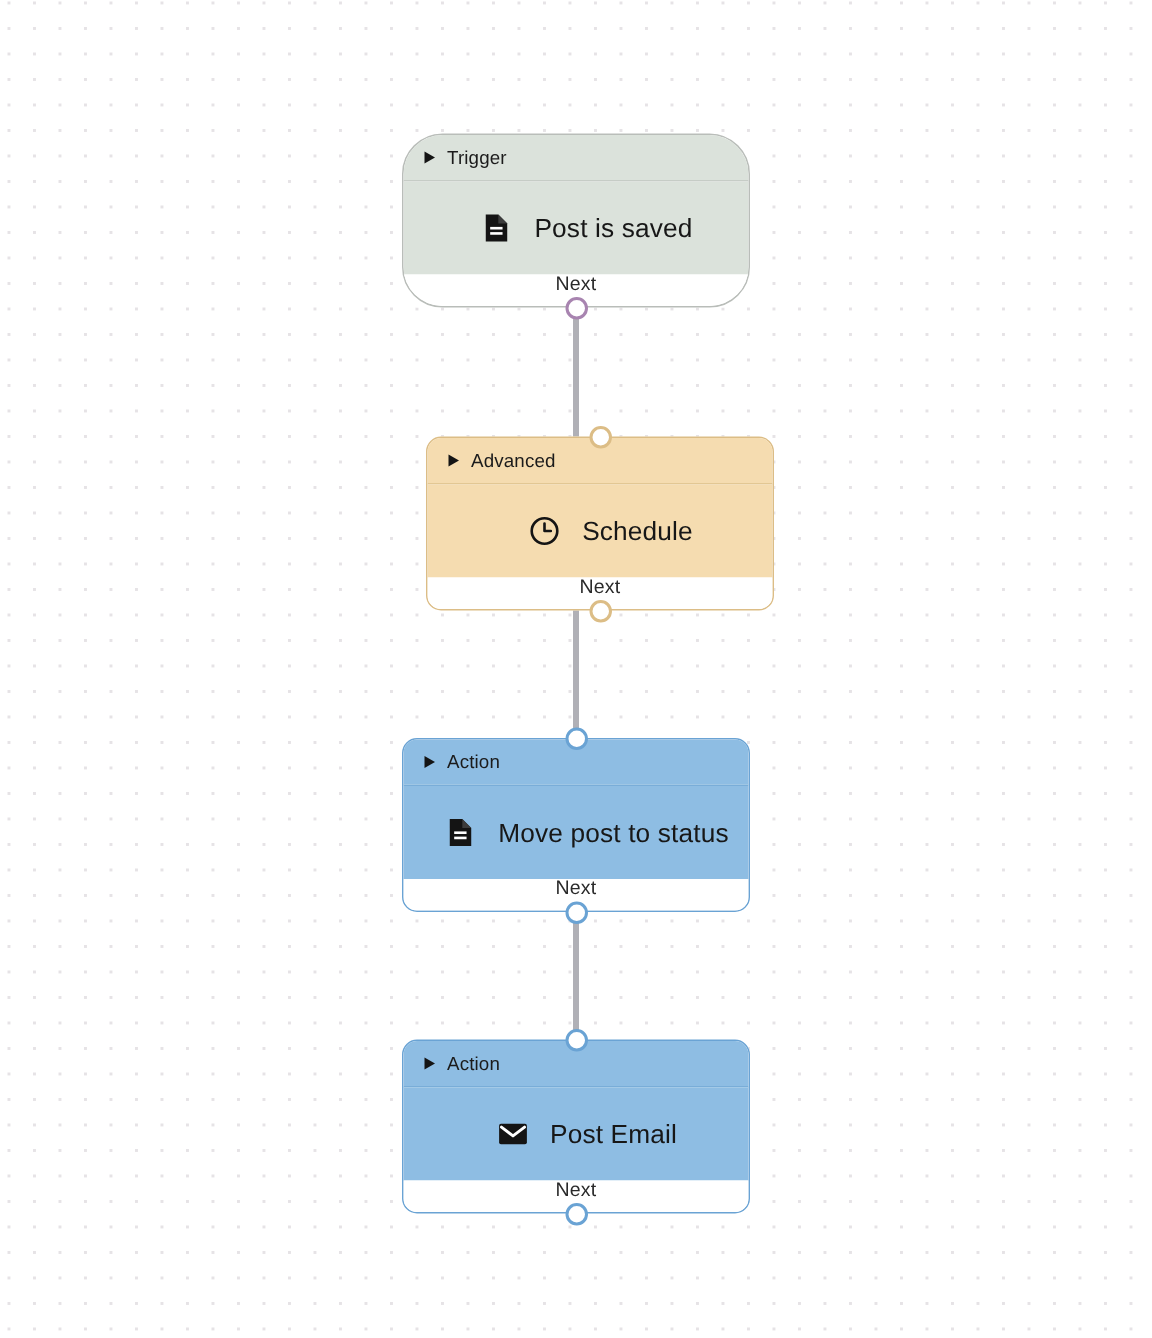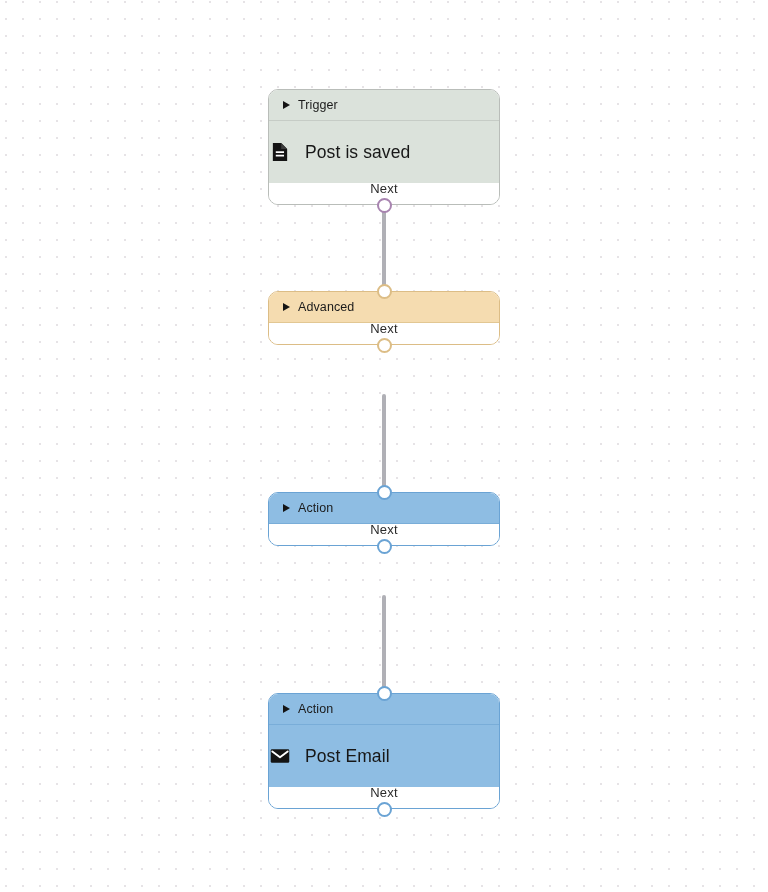--- a/index.html
+++ b/index.html
@@ -75,21 +75,23 @@
   }
   .header-divider {
     height: 1px;
     width: 100%;
   }
 
   .node-body {
     height: 62px;
     display: flex;
     align-items: center;
-    box-sizing: border-box;
+    padding-left: 14px;
+    box-sizing: border-box;
+    justify-content: center;
   }
   .node-icon {
     width: 22px;
     height: 22px;
     flex: 0 0 auto;
     margin-right: 14px;
     display: block;
   }
   .node-title {
     font-size: 17.5px;
@@ -135,62 +137,78 @@
 <div id="canvas">
 
   <svg id="edges" viewBox="0 0 768 892" width="768" height="892" aria-hidden="true">
       <line x1="384" y1="195" x2="384" y2="291" stroke="#b0b0b6" stroke-width="4" stroke-linecap="round"></line>
       <line x1="384" y1="396" x2="384" y2="492" stroke="#b0b0b6" stroke-width="4" stroke-linecap="round"></line>
       <line x1="384" y1="597" x2="384" y2="693" stroke="#b0b0b6" stroke-width="4" stroke-linecap="round"></line>
     </svg>
 
   <div id="nodes-layer">
       <div class="node" style="left: 268px; top: 89px;">
-        <div class="node-inner" style="border-color: rgb(185, 189, 185);">
+        <div class="node-inner" style="border-color: rgb(185, 189, 185); border-radius: 27px;">
           <div class="node-header" style="background: rgb(219, 226, 219);">
             <span class="caret"></span>
             <span>Trigger</span>
           </div>
           <div class="header-divider" style="background: rgb(198, 204, 198);"></div>
           <div class="node-body" style="background: rgb(219, 226, 219);">
   <svg class="node-icon" viewBox="0 0 24 24">
     <path d="M4.2 2.2h9.1L19.8 8.7v13.1H4.2z" fill="#141414"></path>
     <path d="M13.3 2.2 19.8 8.7h-6.5z" fill="#3c3c3c"></path>
     <rect x="7.4" y="11.2" width="9" height="1.9" fill="#ffffff"></rect>
     <rect x="7.4" y="15.0" width="9" height="1.9" fill="#ffffff"></rect>
   </svg>
 <span class="node-title">Post is saved</span>
           </div>
           <div class="node-footer">
             <span class="footer-label">Next</span>
           </div>
         </div>
         <div class="port port-bottom" style="border: 2.2px solid rgb(168, 132, 176);"></div>
       </div>
-      <div class="node" style="left: 268px; top: 291px;">
+      <div class="node" style="left: 284px; top: 291px;">
         <div class="node-inner" style="border-color: rgb(220, 189, 134);">
           <div class="node-header" style="background: rgb(245, 220, 176);">
             <span class="caret"></span>
             <span>Advanced</span>
           </div>
           <div class="header-divider" style="background: rgb(226, 199, 147);"></div>
+          <div class="node-body" style="background: rgb(245, 220, 176);">
+  <svg class="node-icon" viewBox="0 0 24 24">
+    <circle cx="12" cy="12" r="9.3" fill="none" stroke="#141414" stroke-width="1.9"></circle>
+    <path d="M12 6.6V12h4.6" fill="none" stroke="#141414" stroke-width="1.9" stroke-linecap="round" stroke-linejoin="round"></path>
+  </svg>
+<span class="node-title">Schedule</span>
+          </div>
           <div class="node-footer">
             <span class="footer-label">Next</span>
           </div>
         </div>
         <div class="port port-top" style="border: 2.2px solid rgb(220, 189, 134);"></div>
         <div class="port port-bottom" style="border: 2.2px solid rgb(220, 189, 134);"></div>
       </div>
       <div class="node" style="left: 268px; top: 492px;">
         <div class="node-inner" style="border-color: rgb(106, 163, 212);">
           <div class="node-header" style="background: rgb(142, 189, 227);">
             <span class="caret"></span>
             <span>Action</span>
           </div>
           <div class="header-divider" style="background: rgb(121, 173, 216);"></div>
+          <div class="node-body" style="background: rgb(142, 189, 227);">
+  <svg class="node-icon" viewBox="0 0 24 24">
+    <path d="M4.2 2.2h9.1L19.8 8.7v13.1H4.2z" fill="#141414"></path>
+    <path d="M13.3 2.2 19.8 8.7h-6.5z" fill="#3c3c3c"></path>
+    <rect x="7.4" y="11.2" width="9" height="1.9" fill="#ffffff"></rect>
+    <rect x="7.4" y="15.0" width="9" height="1.9" fill="#ffffff"></rect>
+  </svg>
+<span class="node-title">Move post to status</span>
+          </div>
           <div class="node-footer">
             <span class="footer-label">Next</span>
           </div>
         </div>
         <div class="port port-top" style="border: 2.2px solid rgb(106, 163, 212);"></div>
         <div class="port port-bottom" style="border: 2.2px solid rgb(106, 163, 212);"></div>
       </div>
       <div class="node" style="left: 268px; top: 693px;">
         <div class="node-inner" style="border-color: rgb(106, 163, 212);">
           <div class="node-header" style="background: rgb(142, 189, 227);">

